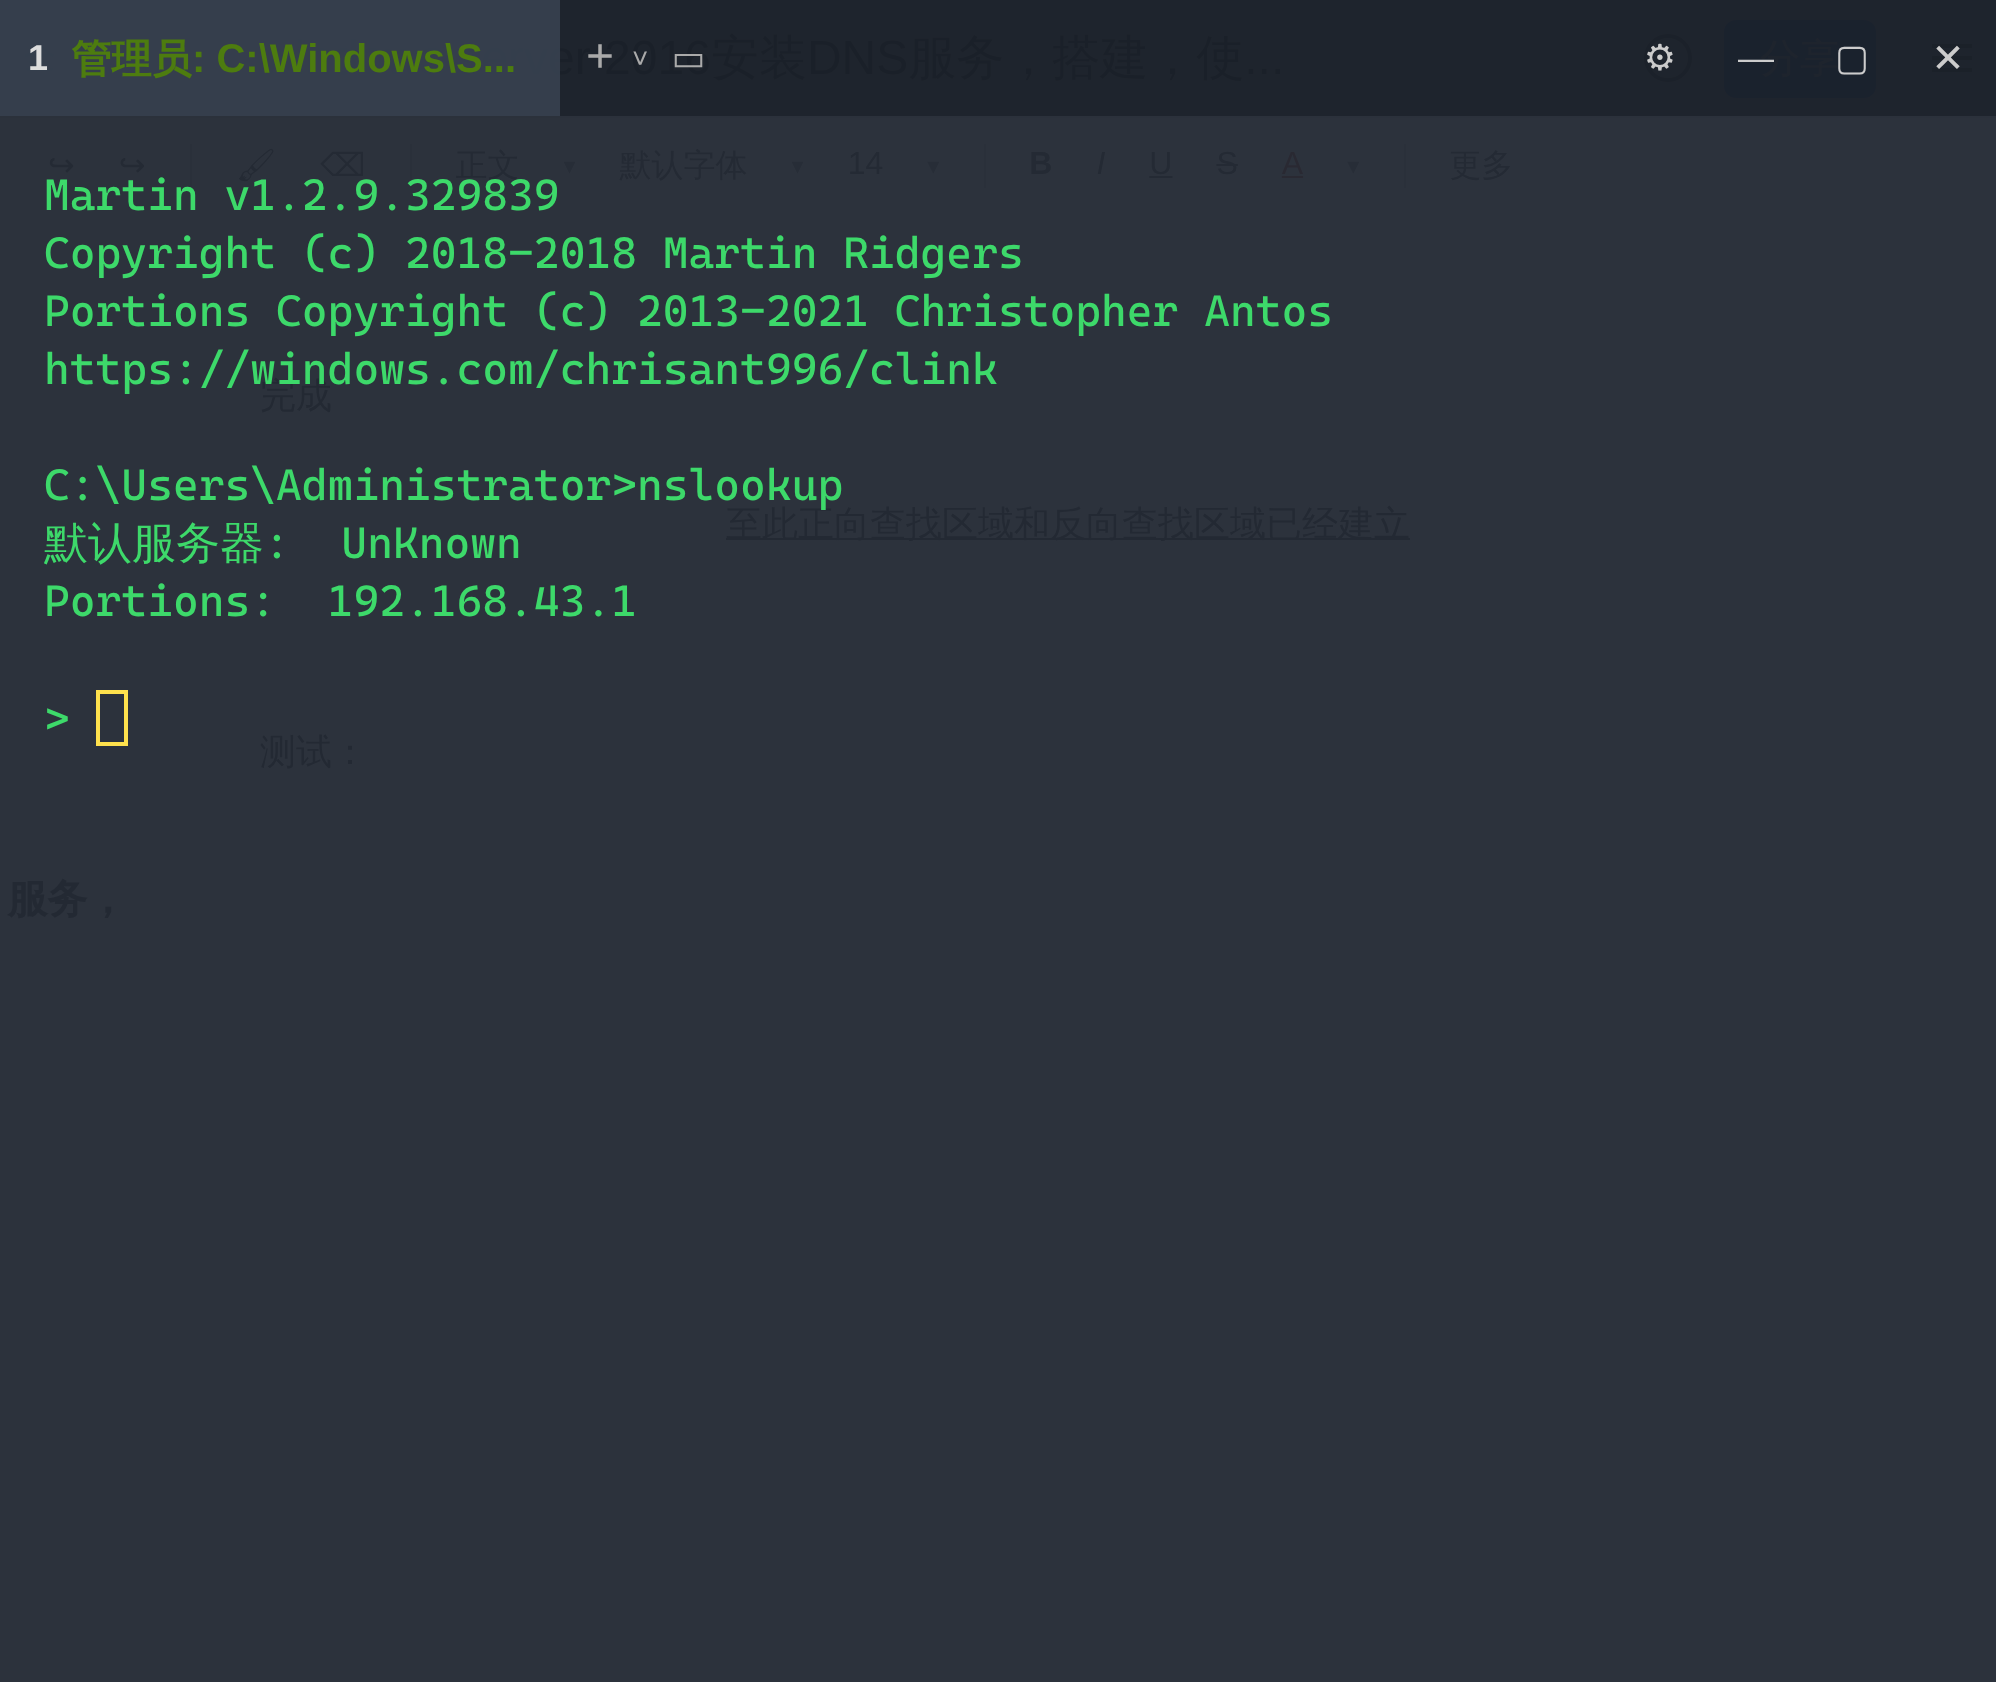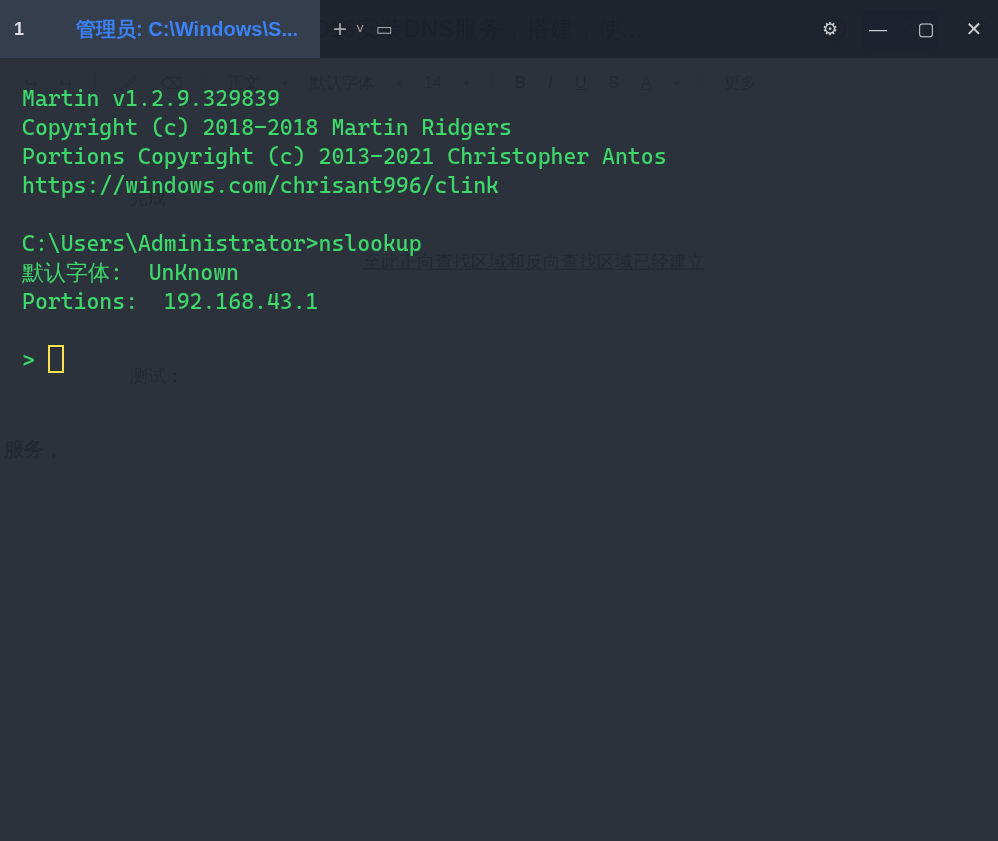--- a/index.html
+++ b/index.html
@@ -41,21 +41,21 @@
   .titlebar{
     height:58px;display:flex;align-items:center;
     background:rgba(20,25,32,0.55);
   }
   .tab{
     display:flex;align-items:center;gap:12px;height:100%;
     background:rgba(55,65,80,0.9);padding:0 22px 0 14px;
     max-width:300px;
   }
   .tab-num{color:#ddd;font-size:18px;font-weight:bold;}
-  .tab-title{color:#3b82f6;font-size:20px;white-space:nowrap;overflow:hidden;text-overflow:ellipsis;font-weight:bold;margin-left:40px;}
+  .tab-title{color:#4d7c0f;font-size:20px;white-space:nowrap;overflow:hidden;text-overflow:ellipsis;font-weight:bold;}
   .newtab{width:40px;text-align:center;color:#aaa;font-size:24px;}
   .panes{width:40px;text-align:center;color:#aaa;font-size:18px;}
   .spacer{flex:1;}
   .winbtn{width:48px;height:58px;display:flex;align-items:center;justify-content:center;color:#ccc;font-size:18px;}
   .winbtn.close{font-size:20px;}
   .chev{color:#aaa;font-size:14px;margin-left:-4px;}
 
   .console{
     flex:1;padding:26px 22px;
     font-family:"Cascadia Mono","Consolas","Courier New",monospace;
@@ -132,17 +132,17 @@
     <div class="winbtn">▢</div>
     <div class="winbtn close">✕</div>
   </div>
 
   <div class="console"><span>Martin v1.2.9.329839</span>
 <span>Copyright (c) 2018-2018 Martin Ridgers</span>
 <span>Portions Copyright (c) 2013-2021 Christopher Antos</span>
 <span>https://windows.com/chrisant996/clink</span>
 
 <span>C:\Users\Administrator&gt;nslookup</span>
-<span>默认字体:  UnKnown</span>
+<span>默认服务器:  UnKnown</span>
 <span>Portions:  192.168.43.1</span>
 
 <span>&gt; </span><span class="cursor"></span></div>
 </div>
 
 </body></html>

